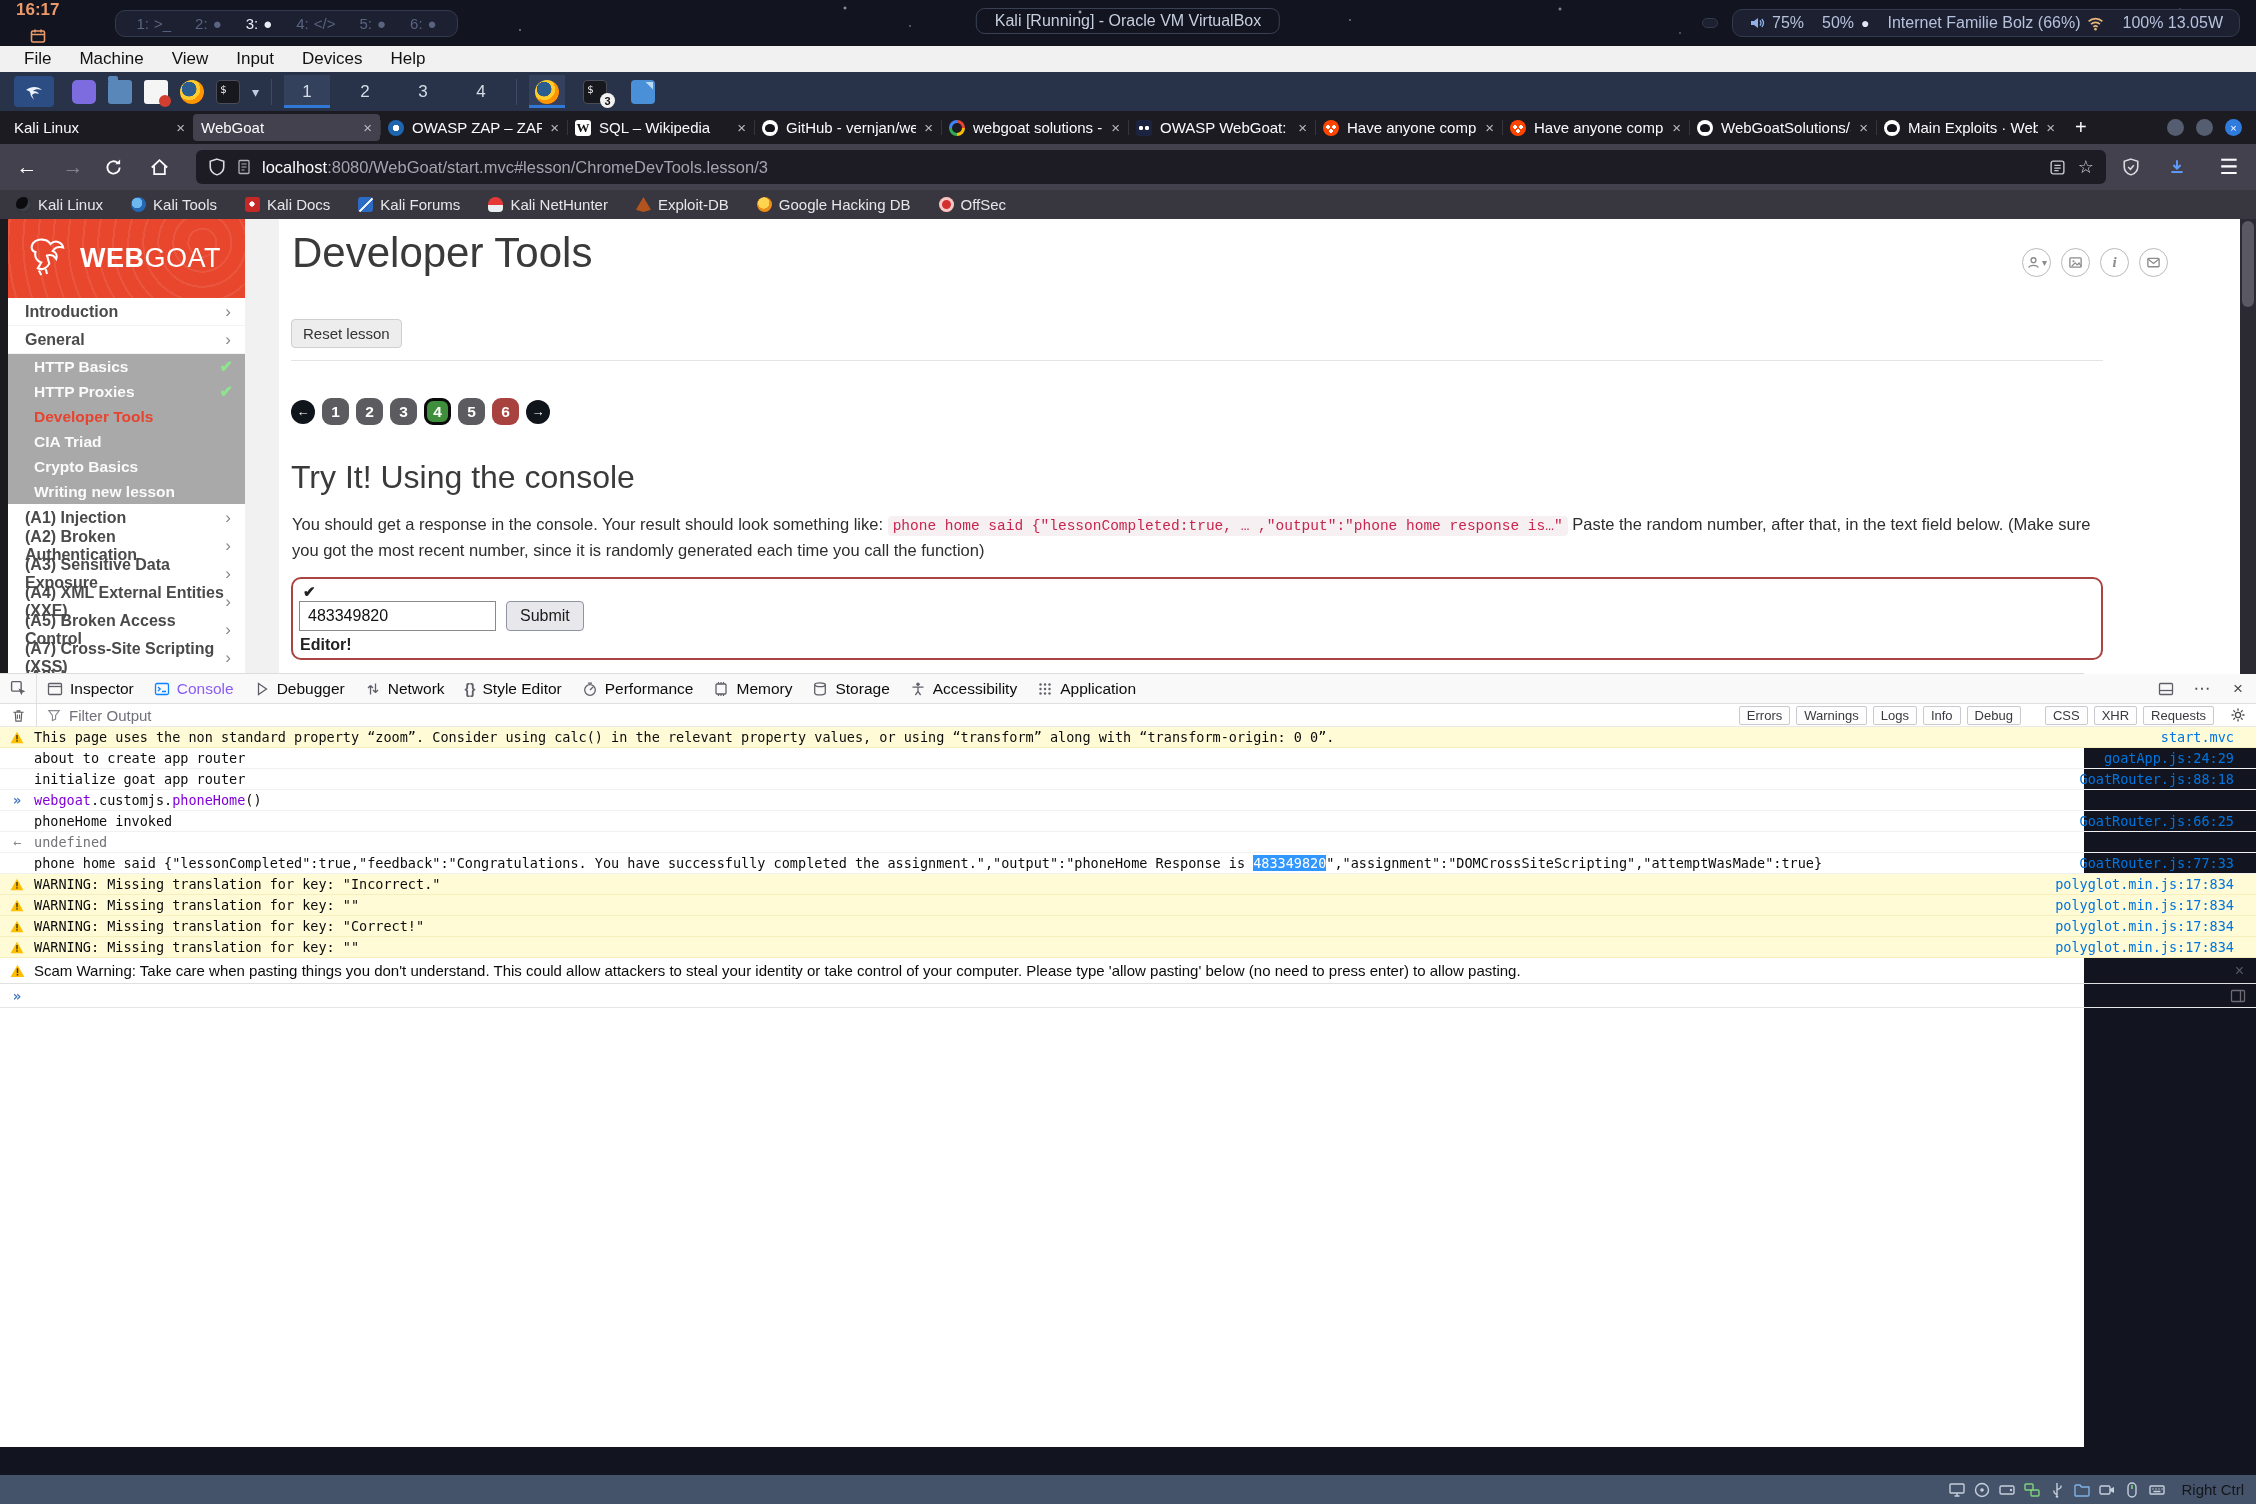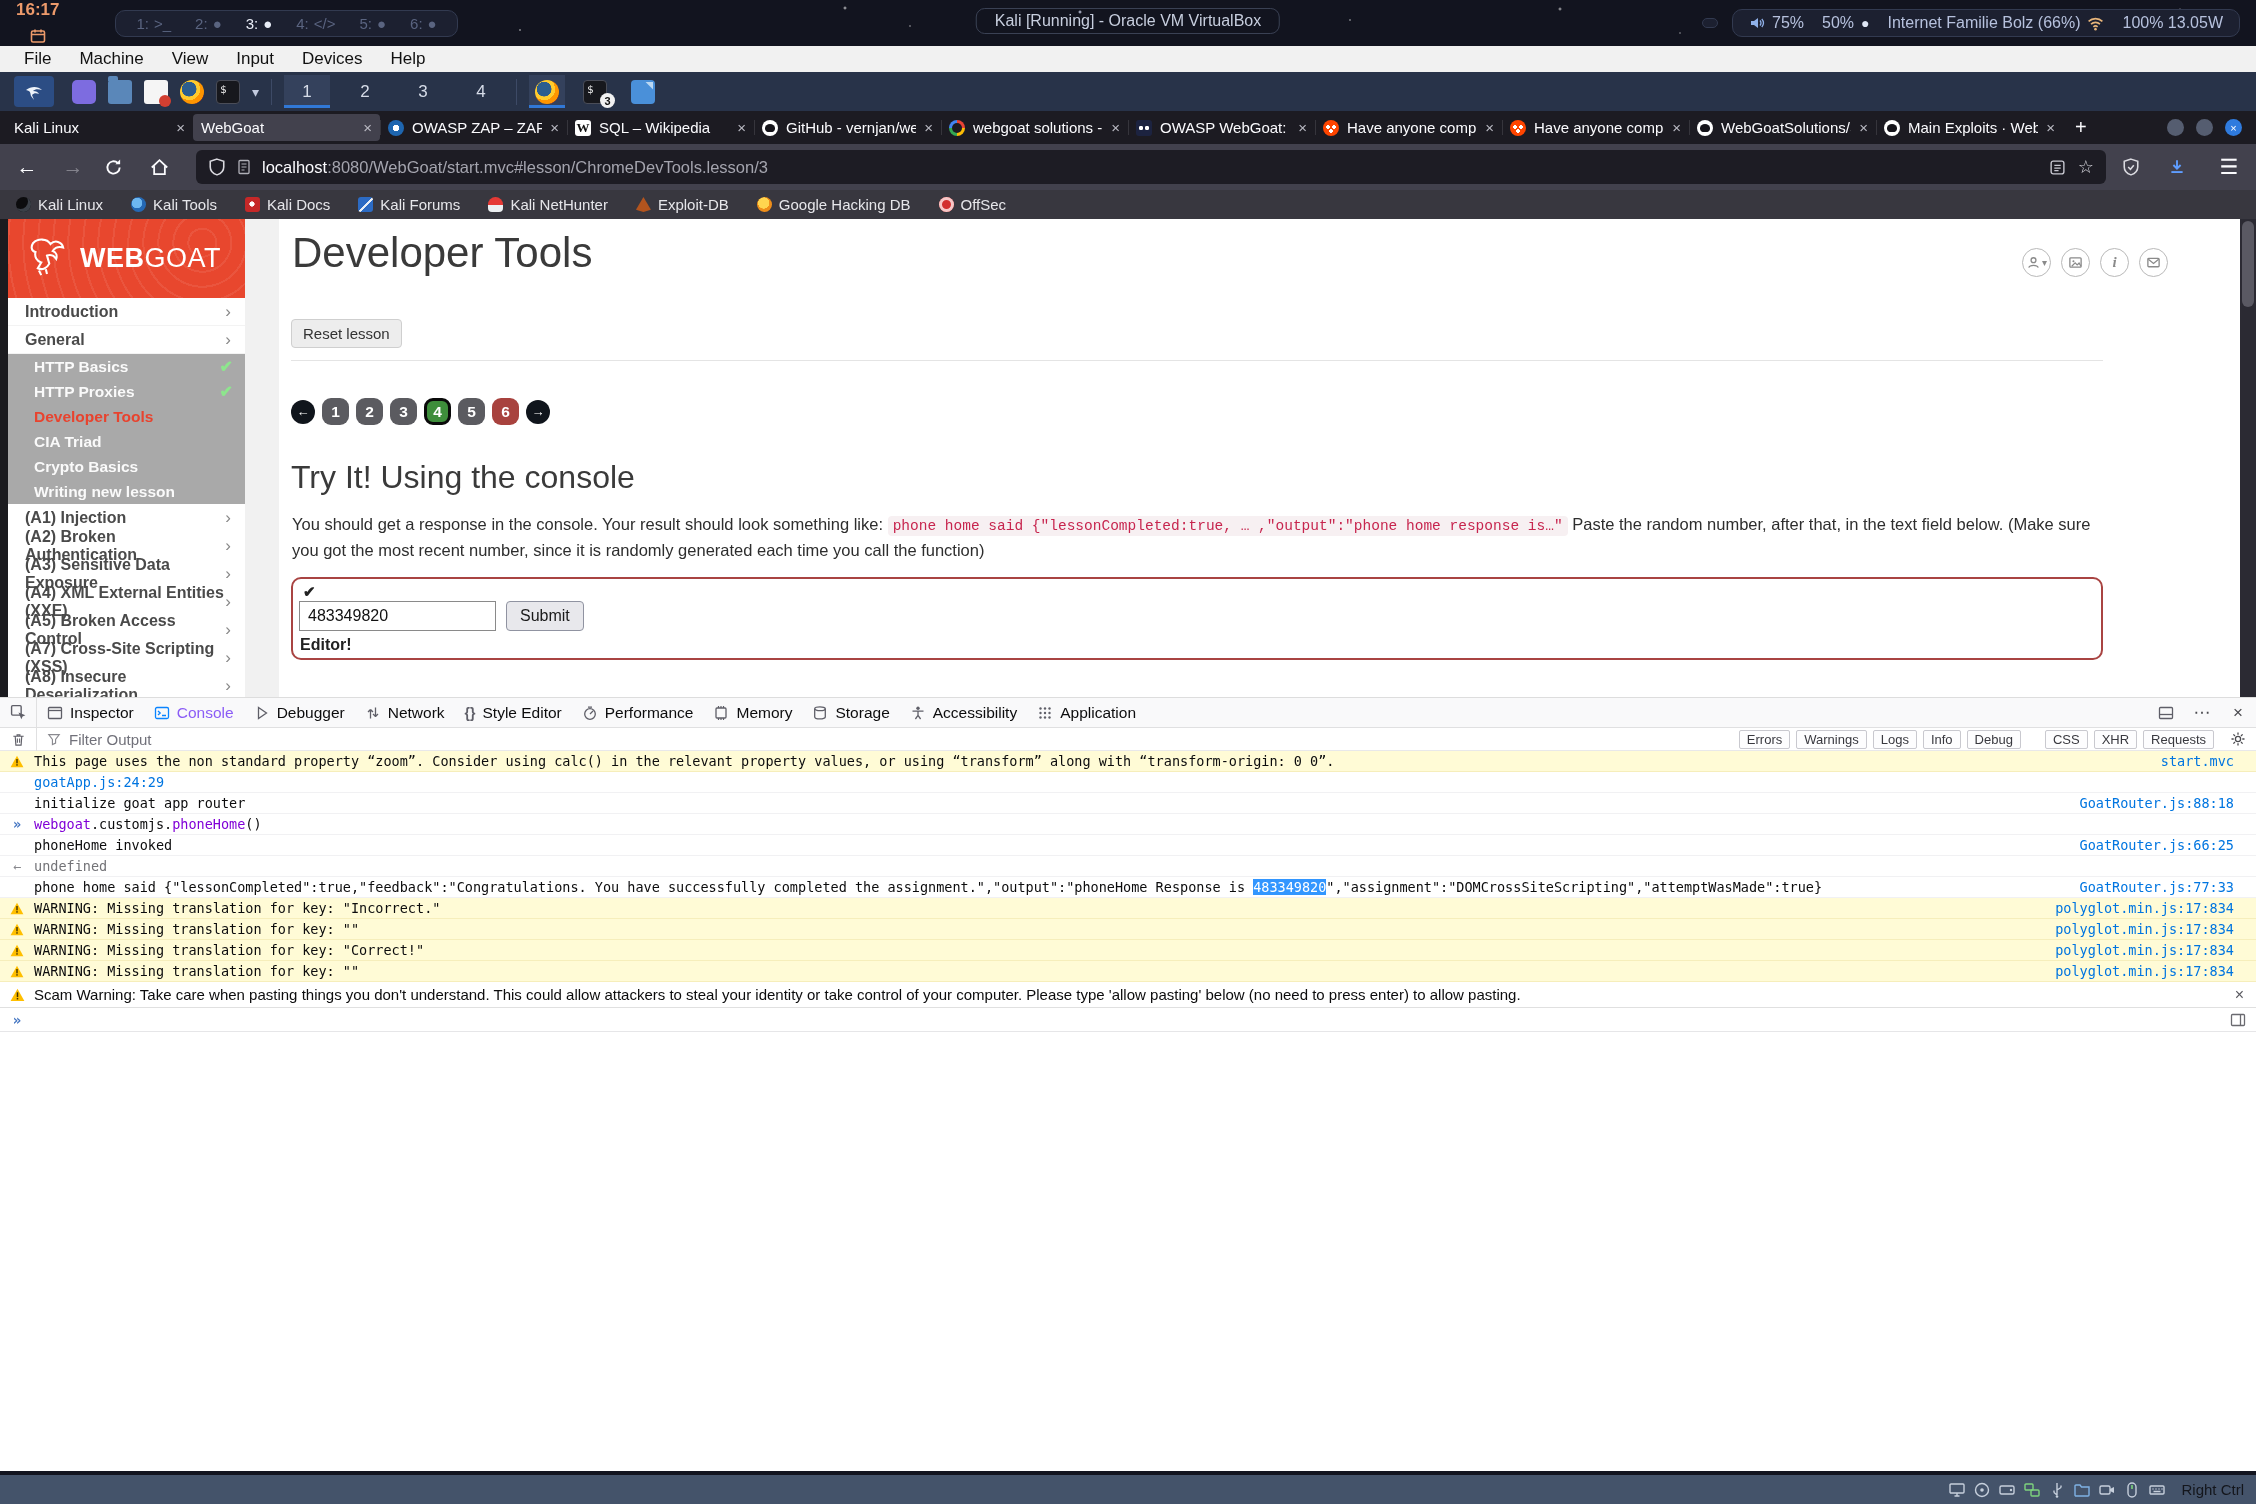--- a/index.html
+++ b/index.html
@@ -180,21 +180,21 @@
 
   #answer-box { left:12px; top:358px; width:1812px; height:83px; border:2px solid #a94442; border-radius:10px; }
   #box-check { left:24px; top:364px; font-size:15px; color:#222; font-weight:bold; }
   #answer-input { left:20px; top:382px; width:197px; height:30px; border:1px solid #8a8a8a; font-size:16px;
       padding:0 8px; font-family:"Liberation Sans",sans-serif; color:#111; background:#fff; }
   #submit-btn { left:227px; top:382px; height:30px; background:#e8e8ec; border:1px solid #9093a1;
       border-radius:4px; font-size:16px; color:#1b1b1b; padding:0 13px; font-family:"Liberation Sans",sans-serif; }
   #feedback { left:21px; top:417px; font-weight:bold; font-size:16px; color:#222; }
 
   
-  #devtools { left:0; top:697px; width:2256px; height:774px; background:#fff; border-top:1px solid #ddd; }
+  #devtools { left:0; top:673px; width:2084px; height:774px; background:#fff; border-top:1px solid #ddd; }
   #dt-toolbar { left:0; top:0; width:2256px; height:30px; background:#f9f9fa; border-bottom:1px solid #e0e0e1;
       display:flex; align-items:center; }
   .dt-sep { width:1px; height:30px; background:#e0e0e1; }
   .dt-iconbtn { width:36px; height:30px; display:flex; align-items:center; justify-content:center; }
   .dt-tab { display:flex; align-items:center; gap:7px; padding:0 10px; height:30px;
       font-size:15.5px; color:#0c0c0d; }
   .dt-tab.active { color:#8b5cf6; }
   .dt-tab.active svg path, .dt-tab.active svg rect, .dt-tab.active svg circle { stroke:#0a84ff; }
   .dt-right { margin-left:auto; display:flex; align-items:center; }
   .braces { font-size:14px; color:#5f5f68; font-weight:bold; }
@@ -764,20 +764,21 @@
             <path d="M8 0.8 15.4 14H0.6z" fill="#ffbf00"></path>
             <rect x="7.2" y="4.6" width="1.6" height="5" fill="#3f2f00"></rect>
             <rect x="7.2" y="10.6" width="1.6" height="1.7" fill="#3f2f00"></rect>
           </svg>
         </span>
       <span class="cmsg">This page uses the non standard property “zoom”. Consider using calc() in the relevant property values, or using “transform” along with “transform-origin: 0 0”.</span>
       <span class="csrc">start.mvc</span>
     </div>
     <div class="crow">
       <span class="gutter"></span>
+      <span class="cmsg">about to create app router</span>
       <span class="csrc">goatApp.js:24:29</span>
     </div>
     <div class="crow">
       <span class="gutter"></span>
       <span class="cmsg">initialize goat app router</span>
       <span class="csrc">GoatRouter.js:88:18</span>
     </div>
     <div class="crow">
       <span class="gutter prompt">»</span>
       <span class="cmsg"><span class="tok-p">webgoat</span><span>.customjs.</span><span class="tok-p">phoneHome</span><span>()</span></span>

